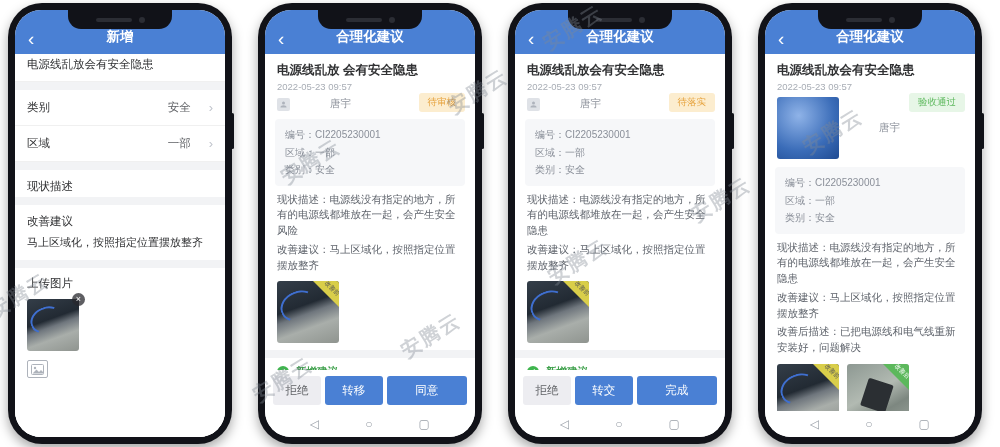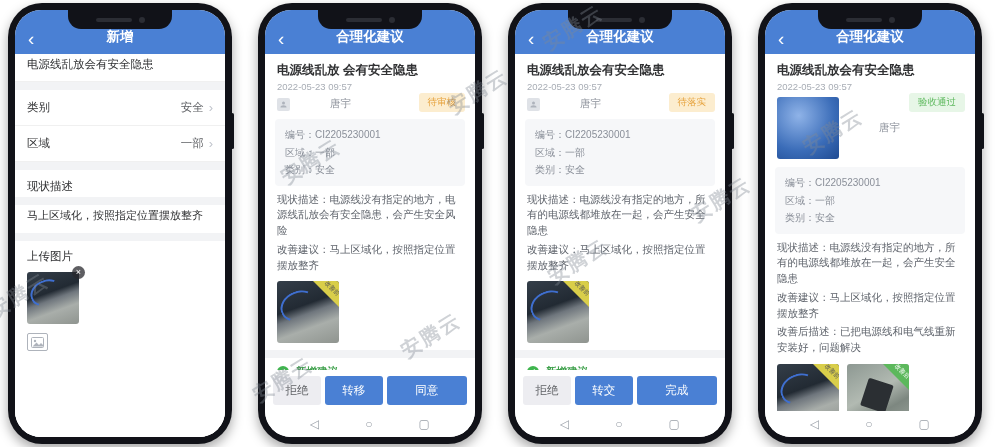--- a/index.html
+++ b/index.html
@@ -23,21 +23,21 @@
   .body{flex:1 1 auto;min-height:0;overflow:hidden;display:flex;flex-direction:column;background:#fff;}
   .gap{height:8px;background:#f2f3f5;flex:0 0 auto;}
   .spacer{flex:1 1 auto;min-height:0;background:#fff;}
   .grayflex{flex:1 1 auto;min-height:0;background:#f2f3f5;}
 
   
   .lbl{padding:9px 12px 3px;font-size:11.5px;color:#303133;}
   .val{padding:3px 12px 9px;font-size:11.5px;color:#303133;border-bottom:1px solid #f0f0f0;}
   .fieldrow{display:flex;justify-content:space-between;align-items:center;padding:10px 12px;
             font-size:11.5px;color:#303133;border-bottom:1px solid #f0f0f0;cursor:pointer;}
-  .fr-val{color:#606266;display:flex;align-items:center;gap:5px;}
+  .fr-val{color:#606266;display:flex;align-items:center;gap:18px;}
   .chev{color:#c0c4cc;font-size:13px;}
   .txt{padding:2px 12px 9px;font-size:11px;color:#303133;line-height:1.55;}
   .upload{padding:8px 12px 8px;}
   .thumb{width:52px;height:52px;border-radius:3px;position:relative;margin-top:8px;}
   .xbadge{position:absolute;top:-6px;right:-6px;width:13px;height:13px;border-radius:50%;
           background:rgba(40,40,46,.75);color:#fff;font-size:9px;line-height:13px;text-align:center;cursor:pointer;}
   .addbox{width:19px;height:16px;border:1px solid #aeb3bb;border-radius:2px;margin-top:9px;
           display:flex;align-items:center;justify-content:center;cursor:pointer;}
   .navbar{height:26px;display:flex;align-items:center;justify-content:center;gap:46px;
           color:#9aa0a8;font-size:12px;flex:0 0 auto;background:#fff;}
@@ -118,20 +118,21 @@
           <div class="fieldrow">
             <span>区域</span>
             <span class="fr-val">
                 <span>一部</span>
                 <span class="chev">›</span>
               </span>
           </div>
           <div class="gap"></div>
           <div class="lbl">现状描述</div>
           <div class="gap"></div>
+          <div class="lbl">改善建议</div>
           <div class="txt">马上区域化，按照指定位置摆放整齐</div>
           <div class="gap"></div>
           <div class="upload">
             <div style="font-size:11.5px;color:#303133;">上传图片</div>
             <div class="thumb ph-a">
               <span class="xbadge">×</span>
             </div>
             <div class="addbox">
               <svg class="addicon-svg" viewBox="0 0 26 22">
                 <rect x="1" y="1" width="24" height="20" rx="2" fill="none" stroke="#aeb3bb" stroke-width="2"></rect>
@@ -166,21 +167,21 @@
                 </svg>
               </span>
             <span class="uname">唐宇</span>
             <span class="badge orange">待审核</span>
           </div>
           <div class="infocard">
             <div>编号：CI2205230001</div>
             <div>区域：一部</div>
             <div>类别：安全</div>
           </div>
-          <div class="d-text">现状描述：电源线没有指定的地方，电源线乱放会有安全隐患，会产生安全风险</div>
+          <div class="d-text">现状描述：电源线没有指定的地方，所有的电源线都堆放在一起，会产生安全风险</div>
           <div class="d-text">改善建议：马上区域化，按照指定位置摆放整齐</div>
           <div class="photos">
             <div class="photo ph-a">
               <span class="ribbon y"></span>
               <span class="ribtxt">改善前</span>
             </div>
           </div>
           <div class="gap"></div>
           <div class="tl">
             <div class="tl-item">

